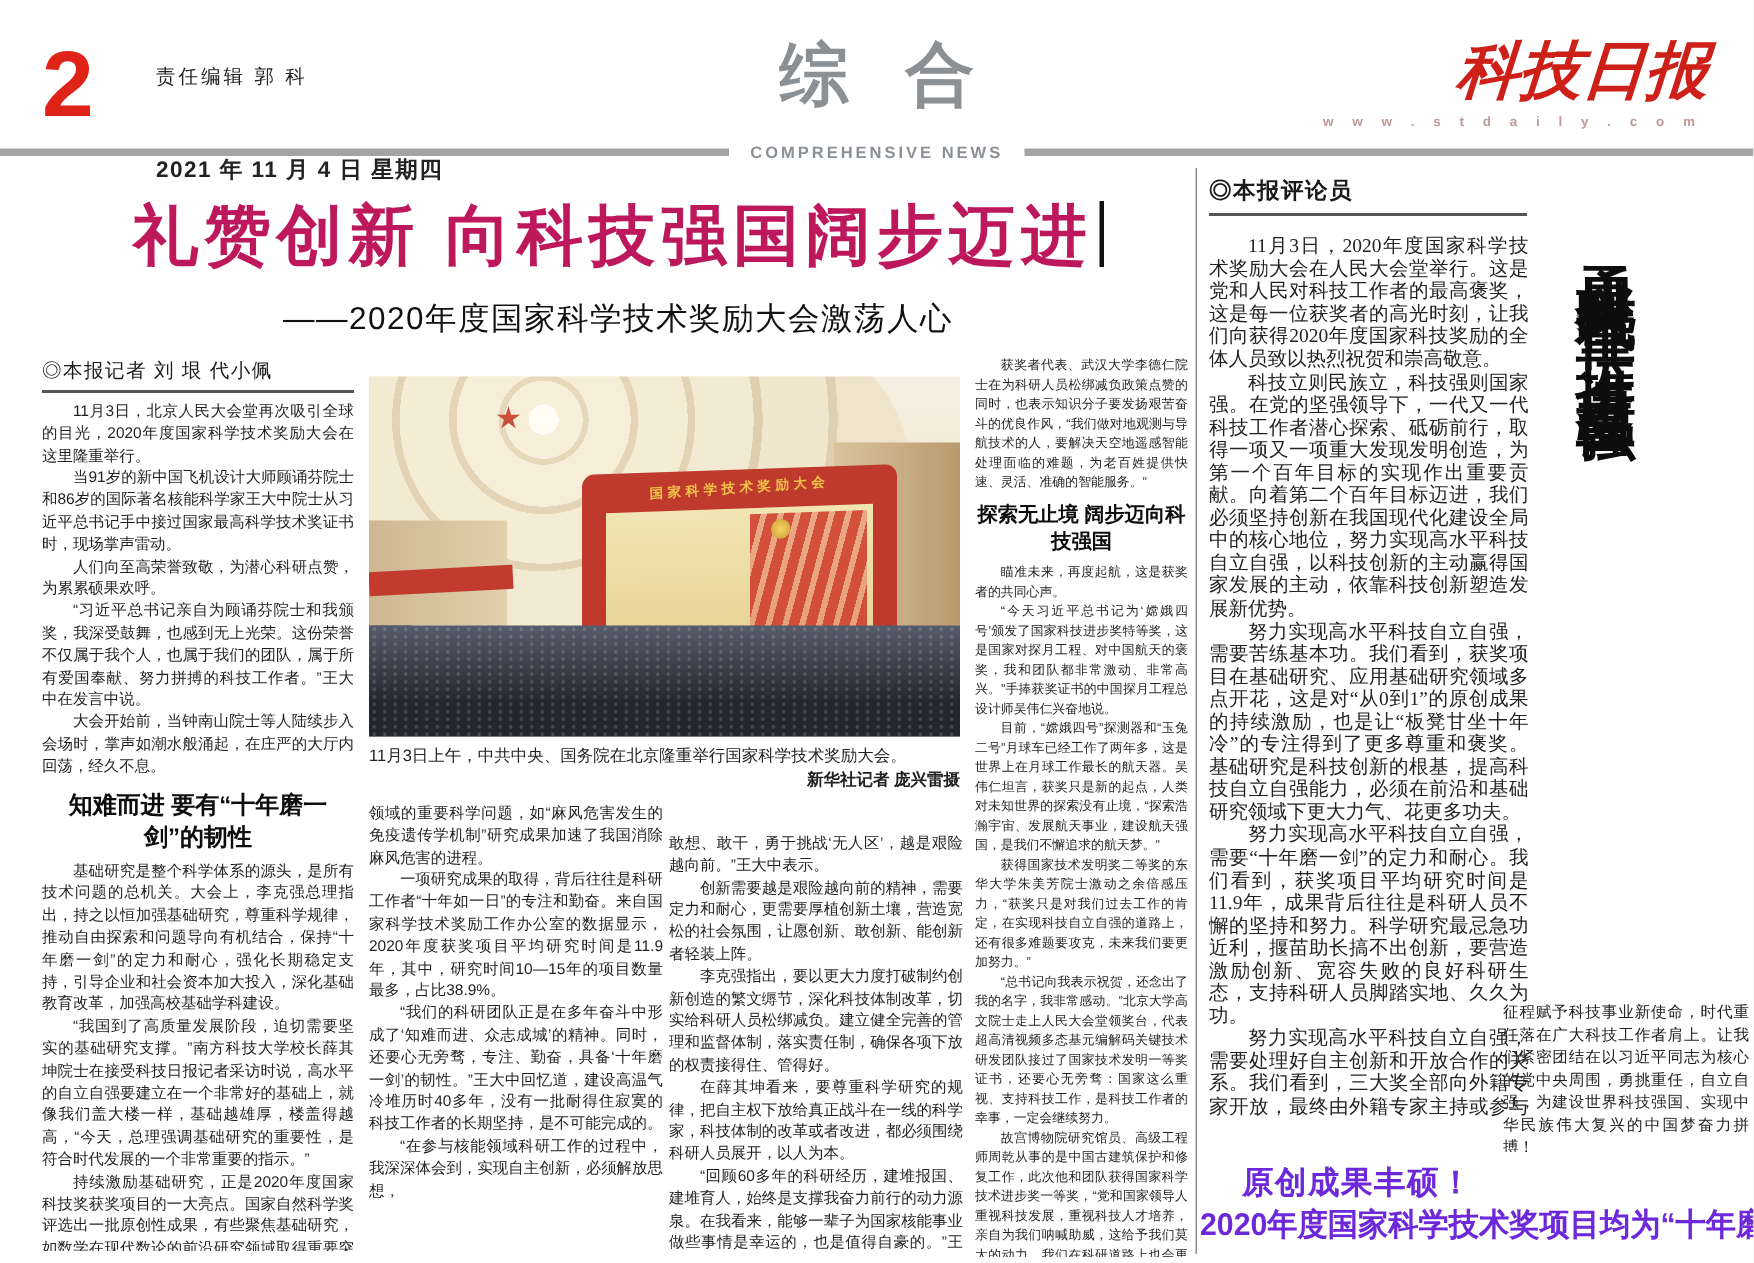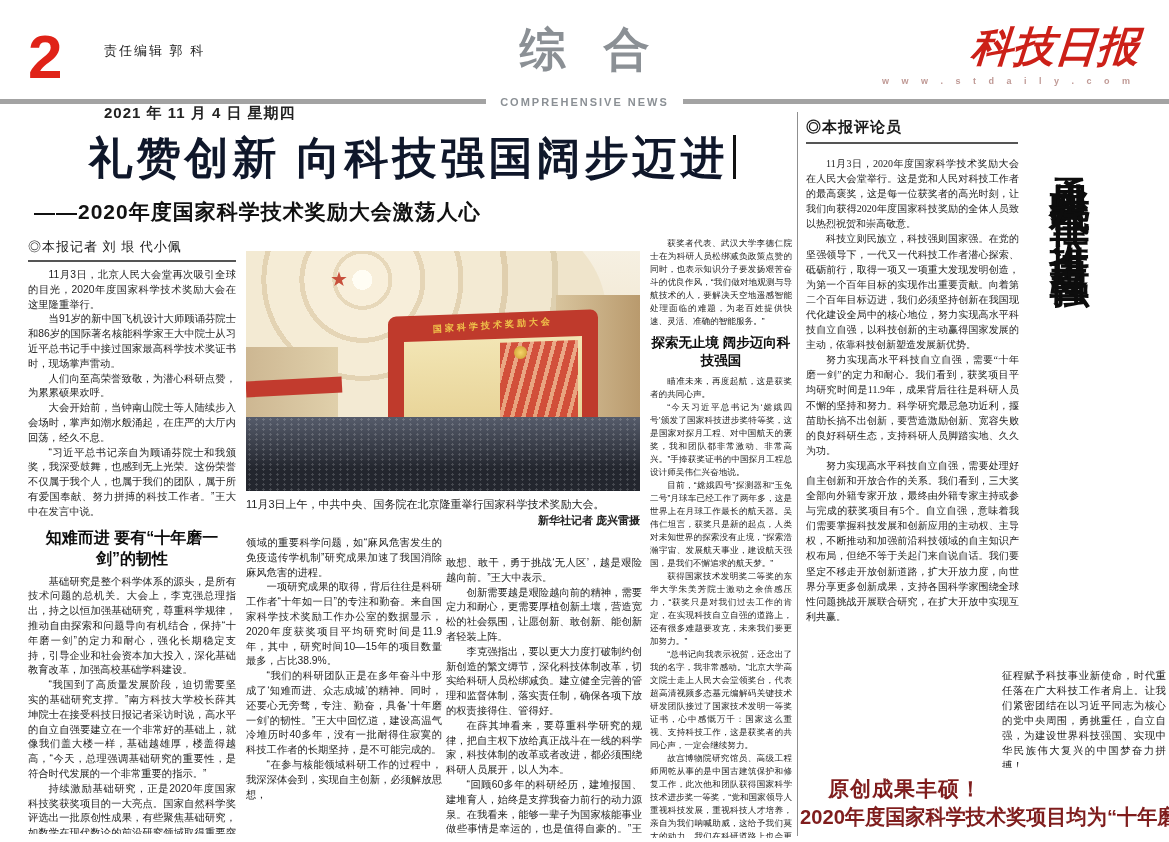--- a/index.html
+++ b/index.html
@@ -13,23 +13,23 @@
         font-weight:900;color:#8b9095;letter-spacing:38px;text-indent:38px;}
   .header-bar{position:absolute;left:0;top:99px;width:1169px;height:5px;background:#a3a3a3;}
   .section-sub{position:absolute;left:0;right:0;top:92px;text-align:center;}
   .section-sub span{display:inline-block;background:#fff;padding:0 14px;font-size:11px;font-weight:700;
         color:#8b9095;letter-spacing:2px;position:relative;z-index:2;}
   .masthead{position:absolute;right:30px;top:24px;font-size:42px;line-height:46px;font-weight:900;color:#cc2018;
         font-family:"DejaVu Serif",serif;font-style:italic;transform:skewX(-4deg);}
   .masthead-url{position:absolute;right:34px;top:76px;font-size:9px;letter-spacing:5px;color:#c09a96;font-weight:700;}
   
   .headline{position:absolute;left:34px;top:132px;width:756px;text-align:center;font-size:44px;line-height:52px;
-        font-weight:900;letter-spacing:4px;color:#0f172a;white-space:nowrap;}
+        font-weight:900;letter-spacing:4px;color:#be185d;white-space:nowrap;}
   .headline-caret{display:inline-block;width:3px;height:44px;background:#111;vertical-align:-6px;margin-left:4px;}
-  .subheadline{position:absolute;left:34px;top:198px;width:756px;text-align:left;font-size:21px;font-weight:700;
+  .subheadline{position:absolute;left:34px;top:198px;width:756px;text-align:center;font-size:21px;font-weight:400;
         letter-spacing:1px;color:#111;}
   .byline{position:absolute;left:28px;top:238px;width:208px;font-size:13px;font-weight:400;letter-spacing:1px;}
   .byline-rule{position:absolute;left:28px;top:260px;width:208px;height:2px;background:#555;}
   .bodycol{position:absolute;font-size:10.3px;line-height:14.8px;text-align:justify;color:#1f1f1f;overflow:hidden;}
   .bodycol p{margin:0;text-indent:2em;}
   .bodycol p.cont{text-indent:0;}
   #col1{left:28px;top:268px;width:208px;height:566px;}
   #col2{left:246px;top:536px;width:196px;height:280px;}
   #col3{left:446px;top:556px;width:196px;height:280px;}
   #col4{left:650px;top:237px;width:142px;height:601px;font-size:8.6px;line-height:13px;}
@@ -64,31 +64,31 @@
   .ph-audience::after{content:"";position:absolute;inset:0;
         background-image:radial-gradient(circle,rgba(255,255,255,.16) 1px,transparent 1.4px);background-size:7px 5px;}
   .caption{position:absolute;left:246px;top:496px;width:394px;font-size:11px;line-height:16px;color:#222;}
   .caption .credit{text-align:right;font-weight:700;}
   
   .vsep{position:absolute;left:797px;top:112px;width:1px;height:724px;background:#8f8f8f;}
   
   .comm-label{position:absolute;left:806px;top:118px;font-size:15px;font-weight:800;letter-spacing:1px;}
   .comm-rule{position:absolute;left:806px;top:142px;width:212px;height:2px;background:#555;}
   .comm-col{position:absolute;left:806px;top:156px;width:213px;height:588px;overflow:hidden;
-        font-family:"Liberation Serif","DejaVu Serif",serif;font-size:10px;line-height:15.1px;
+        font-family:"Liberation Serif","DejaVu Serif",serif;font-size:13px;line-height:15.1px;
         text-align:justify;color:#222;}
   .comm-col p{margin:0;text-indent:2em;}
   .vert-headline{position:absolute;left:1028px;top:146px;width:84px;height:560px;
         writing-mode:vertical-rl;text-orientation:upright;font-size:40px;line-height:84px;
         font-weight:900;color:#0d0d0d;letter-spacing:6px;}
   .vert-gap{display:inline-block;height:26px;}
   .comm-cont{position:absolute;left:1002px;top:668px;width:164px;height:100px;overflow:hidden;
         font-family:"Liberation Serif","DejaVu Serif",serif;font-size:10.4px;line-height:15px;
         text-align:justify;color:#222;}
-  .teaser{position:absolute;left:800px;top:776px;width:368px;color:#7f1d1d;font-weight:900;
+  .teaser{position:absolute;left:800px;top:776px;width:368px;color:#6d28d9;font-weight:900;
         font-family:"Liberation Sans",sans-serif;}
   .teaser .t1{font-size:21px;line-height:26px;letter-spacing:1px;padding-left:28px;}
   .teaser .t2{font-size:21px;line-height:30px;letter-spacing:0;white-space:nowrap;transform:scaleX(.96);
         transform-origin:left;}
 </style>
 </head>
 <body>
 
 <div id="page">
 
@@ -105,22 +105,22 @@
 
   <div class="headline"><span>礼赞创新 向科技强国阔步迈进</span><span class="headline-caret"></span></div>
   <div class="subheadline">——2020年度国家科学技术奖励大会激荡人心</div>
   <div class="byline">◎本报记者 刘 垠 代小佩</div>
   <div class="byline-rule"></div>
 
   <div id="col1" class="bodycol">
     <p>11月3日，北京人民大会堂再次吸引全球的目光，2020年度国家科学技术奖励大会在这里隆重举行。</p>
     <p>当91岁的新中国飞机设计大师顾诵芬院士和86岁的国际著名核能科学家王大中院士从习近平总书记手中接过国家最高科学技术奖证书时，现场掌声雷动。</p>
     <p>人们向至高荣誉致敬，为潜心科研点赞，为累累硕果欢呼。</p>
+    <p>“习近平总书记亲自为顾诵芬院士和我颁奖，我深受鼓舞，也感到无上光荣。这份荣誉不仅属于我个人，也属于我们的团队，属于所有爱国奉献、努力拼搏的科技工作者。”王大中在发言中说。</p>
     <p>大会开始前，当钟南山院士等人陆续步入会场时，掌声如潮水般涌起，在庄严的大厅内回荡，经久不息。</p>
-    <p>“习近平总书记亲自为顾诵芬院士和我颁奖，我深受鼓舞，也感到无上光荣。这份荣誉不仅属于我个人，也属于我们的团队，属于所有爱国奉献、努力拼搏的科技工作者。”王大中在发言中说。</p>
     <p class="subhead">知难而进 要有“十年磨一剑”的韧性</p>
     <p>基础研究是整个科学体系的源头，是所有技术问题的总机关。大会上，李克强总理指出，持之以恒加强基础研究，尊重科学规律，推动自由探索和问题导向有机结合，保持“十年磨一剑”的定力和耐心，强化长期稳定支持，引导企业和社会资本加大投入，深化基础教育改革，加强高校基础学科建设。</p>
     <p>“我国到了高质量发展阶段，迫切需要坚实的基础研究支撑。”南方科技大学校长薛其坤院士在接受科技日报记者采访时说，高水平的自立自强要建立在一个非常好的基础上，就像我们盖大楼一样，基础越雄厚，楼盖得越高，“今天，总理强调基础研究的重要性，是符合时代发展的一个非常重要的指示。”</p>
     <p>持续激励基础研究，正是2020年度国家科技奖获奖项目的一大亮点。国家自然科学奖评选出一批原创性成果，有些聚焦基础研究，如数学在现代数论的前沿研究领域取得重要突破；也有些瞄准应用基础研究或民生</p>
   </div>
 
   <div class="photo">
     <div class="ph-ceiling"></div>
     <div class="ph-star">★</div>
     <div class="ph-wall-right"></div>
@@ -155,32 +155,33 @@
     <p>“回顾60多年的科研经历，建堆报国、建堆育人，始终是支撑我奋力前行的动力源泉。在我看来，能够一辈子为国家核能事业做些事情是幸运的，也是值得自豪的。”王大中的话语回荡在人民大会堂。</p>
   </div>
 
   <div id="col4" class="bodycol">
     <p>获奖者代表、武汉大学李德仁院士在为科研人员松绑减负政策点赞的同时，也表示知识分子要发扬艰苦奋斗的优良作风，“我们做对地观测与导航技术的人，要解决天空地遥感智能处理面临的难题，为老百姓提供快速、灵活、准确的智能服务。”</p>
     <p class="subhead">探索无止境 阔步迈向科技强国</p>
     <p>瞄准未来，再度起航，这是获奖者的共同心声。</p>
     <p>“今天习近平总书记为‘嫦娥四号’颁发了国家科技进步奖特等奖，这是国家对探月工程、对中国航天的褒奖，我和团队都非常激动、非常高兴。”手捧获奖证书的中国探月工程总设计师吴伟仁兴奋地说。</p>
     <p>目前，“嫦娥四号”探测器和“玉兔二号”月球车已经工作了两年多，这是世界上在月球工作最长的航天器。吴伟仁坦言，获奖只是新的起点，人类对未知世界的探索没有止境，“探索浩瀚宇宙、发展航天事业，建设航天强国，是我们不懈追求的航天梦。”</p>
     <p>获得国家技术发明奖二等奖的东华大学朱美芳院士激动之余倍感压力，“获奖只是对我们过去工作的肯定，在实现科技自立自强的道路上，还有很多难题要攻克，未来我们要更加努力。”</p>
-    <p>“总书记向我表示祝贺，还念出了我的名字，我非常感动。”北京大学高文院士走上人民大会堂领奖台，代表超高清视频多态基元编解码关键技术研发团队接过了国家技术发明一等奖证书，心中感慨万千：国家这么重视、支持科技工作，这是获奖者的共同心声，一定会继续努力。</p>
+    <p>“总书记向我表示祝贺，还念出了我的名字，我非常感动。”北京大学高文院士走上人民大会堂领奖台，代表超高清视频多态基元编解码关键技术研发团队接过了国家技术发明一等奖证书，还要心无旁骛：国家这么重视、支持科技工作，是科技工作者的幸事，一定会继续努力。</p>
     <p>故宫博物院研究馆员、高级工程师周乾从事的是中国古建筑保护和修复工作，此次他和团队获得国家科学技术进步奖一等奖，“党和国家领导人重视科技发展，重视科技人才培养，亲自为我们呐喊助威，这给予我们莫大的动力，我们在科研道路上也会更加努力，为迈向科技强国而作出更大贡献。”</p>
 
   </div>
 
   <div class="vsep"></div>
 
   <div class="comm-label">◎本报评论员</div>
   <div class="comm-rule"></div>
   <div class="comm-col">
     <p>11月3日，2020年度国家科学技术奖励大会在人民大会堂举行。这是党和人民对科技工作者的最高褒奖，这是每一位获奖者的高光时刻，让我们向获得2020年度国家科技奖励的全体人员致以热烈祝贺和崇高敬意。</p>
     <p>科技立则民族立，科技强则国家强。在党的坚强领导下，一代又一代科技工作者潜心探索、砥砺前行，取得一项又一项重大发现发明创造，为第一个百年目标的实现作出重要贡献。向着第二个百年目标迈进，我们必须坚持创新在我国现代化建设全局中的核心地位，努力实现高水平科技自立自强，以科技创新的主动赢得国家发展的主动，依靠科技创新塑造发展新优势。</p>
+    <p>努力实现高水平科技自立自强，需要苦练基本功。我们看到，获奖项目在基础研究、应用基础研究领域多点开花，这是对“从0到1”的原创成果的持续激励，也是让“板凳甘坐十年冷”的专注得到了更多尊重和褒奖。基础研究是科技创新的根基，提高科技自立自强能力，必须在前沿和基础研究领域下更大力气、花更多功夫。</p>
     <p>努力实现高水平科技自立自强，需要“十年磨一剑”的定力和耐心。我们看到，获奖项目平均研究时间是11.9年，成果背后往往是科研人员不懈的坚持和努力。科学研究最忌急功近利，揠苗助长搞不出创新，要营造激励创新、宽容失败的良好科研生态，支持科研人员脚踏实地、久久为功。</p>
     <p>努力实现高水平科技自立自强，需要处理好自主创新和开放合作的关系。我们看到，三大奖全部向外籍专家开放，最终由外籍专家主持或参与完成的获奖项目有5个。自立自强，意味着我们需要掌握科技发展和创新应用的主动权、主导权，不断推动和加强前沿科技领域的自主知识产权布局，但绝不等于关起门来自说自话。我们要坚定不移走开放创新道路，扩大开放力度，向世界分享更多创新成果，支持各国科学家围绕全球性问题挑战开展联合研究，在扩大开放中实现互利共赢。</p>
 
   </div>
 
   <div class="vert-headline"><span>勇挑时代重任</span><span class="vert-gap"></span><span>推进自立自强</span></div>
 
   <div class="comm-cont">征程赋予科技事业新使命，时代重任落在广大科技工作者肩上。让我们紧密团结在以习近平同志为核心的党中央周围，勇挑重任，自立自强，为建设世界科技强国、实现中华民族伟大复兴的中国梦奋力拼搏！</div>
 
   <div class="teaser">

